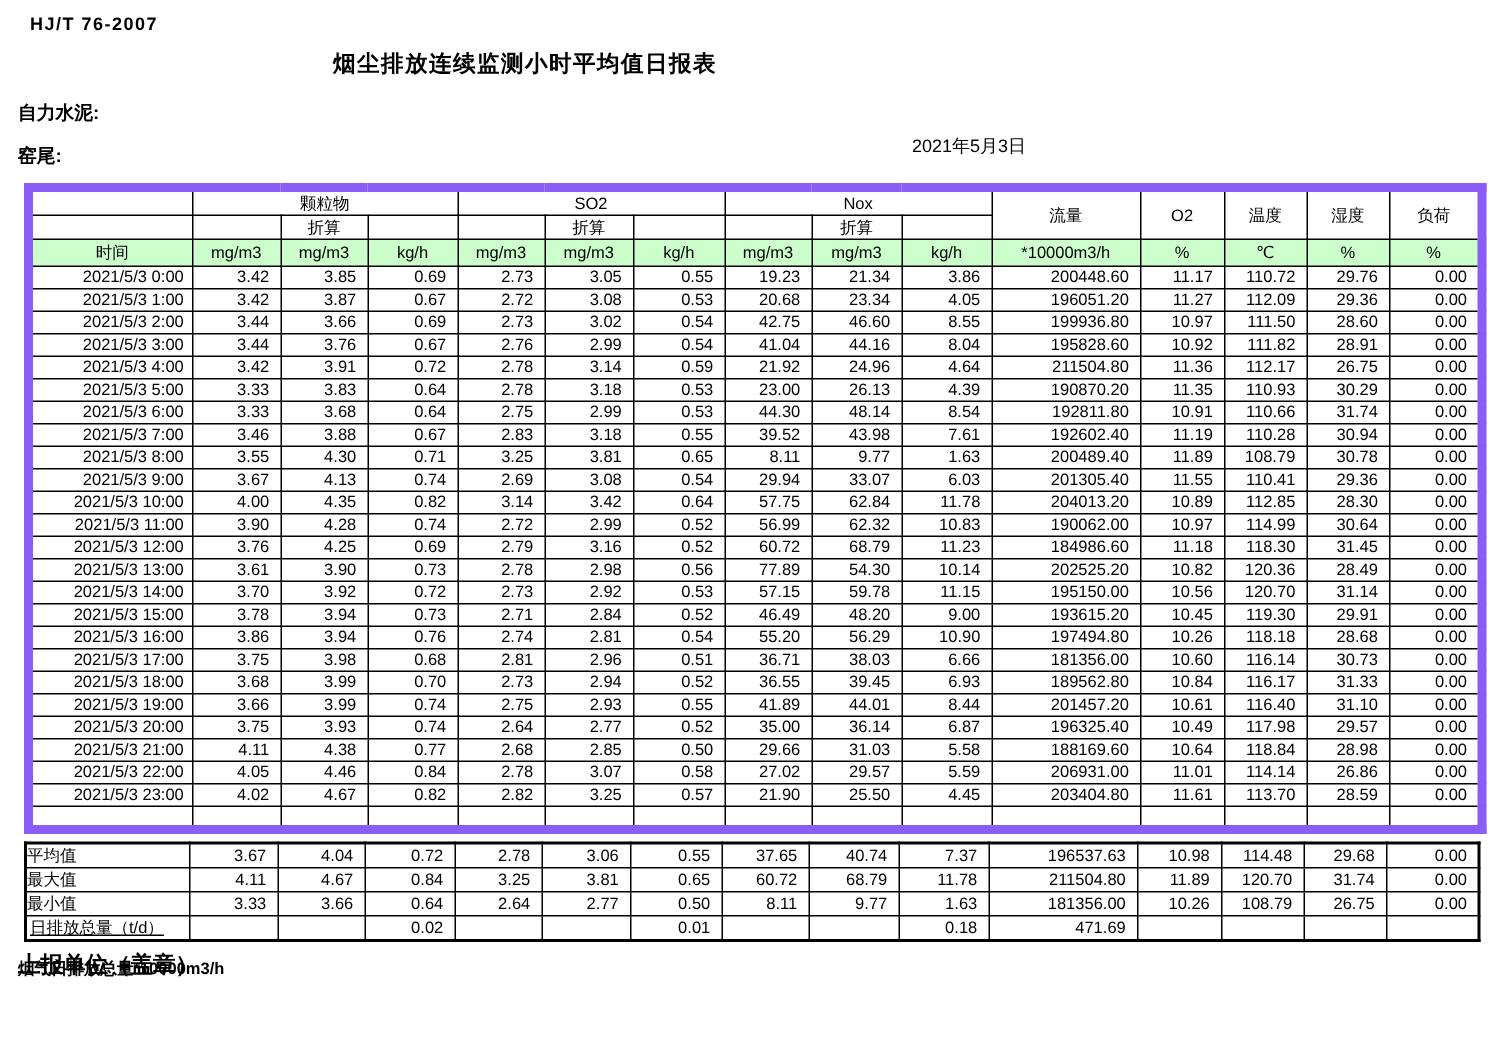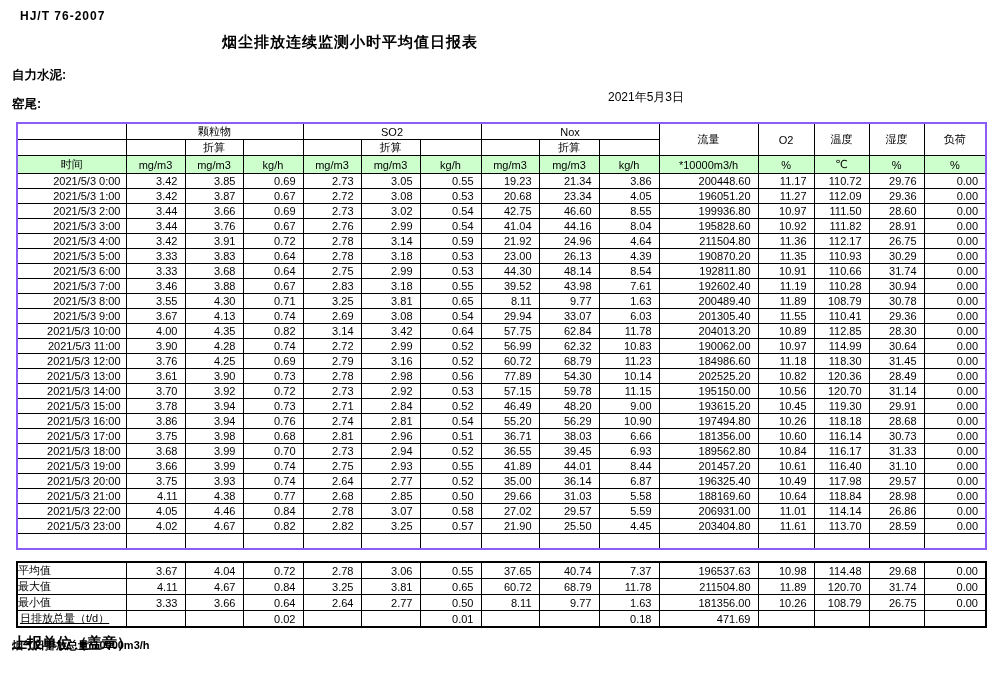--- a/index.html
+++ b/index.html
@@ -15,21 +15,21 @@
     background:#ffffff;
     overflow:hidden;
   }
   .std-code { position:absolute; left:20px; top:9px; font-size:12px; font-weight:bold; letter-spacing:1px; }
   .title { position:absolute; left:0; top:33px; width:700px; text-align:center; font-size:15px; font-weight:bold; letter-spacing:1px; }
   .company { position:absolute; left:12px; top:67px; font-size:12.5px; font-weight:bold; }
   .site { position:absolute; left:12px; top:84px; font-size:12.5px; font-weight:bold;margin-top:12px; }
   .date { position:absolute; left:608px; top:89px; font-size:12px; }
 
   table { border-collapse:collapse; table-layout:fixed; font-size:11px; }
-  .main-table { position:absolute; left:16px; top:122px; width:969px; border:2px solid #8b5cf6; }
+  .main-table { position:absolute; left:16px; top:122px; width:969px; border:6px solid #8b5cf6; }
   .summary-table { position:absolute; left:16px; top:561px; width:969px; border:2px solid #000; }
   th, td { border:1px solid #000; overflow:hidden; white-space:nowrap; font-weight:normal; }
 
   .main-table thead tr.h1 th, .main-table thead tr.h2 th { height:14px; text-align:center; }
   .main-table thead tr.h3 th { height:18px; text-align:center; background:var(--header-green); }
   .main-table tbody td { height:15px; }
   .summary-table td { height:16px; }
 
   .num-cell { text-align:right; padding-right:7px; }
   .time-cell { text-align:right; padding-right:5px; }

